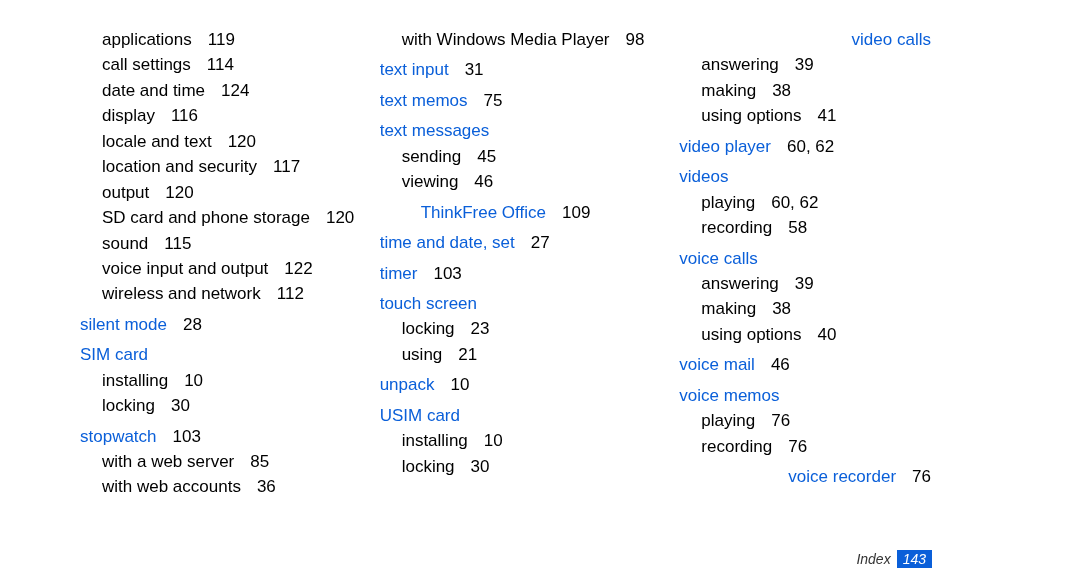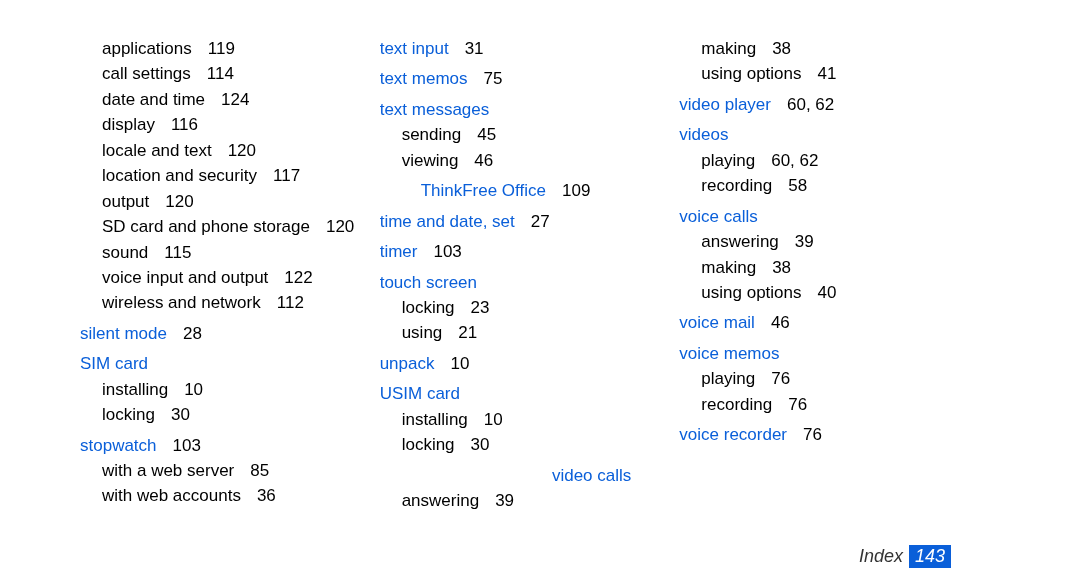--- a/index.html
+++ b/index.html
@@ -10,21 +10,21 @@
     background: #fff;
     font-family: "Segoe UI", "Myriad Pro", "Helvetica Neue", Arial, sans-serif;
     font-size: 17px;
     color: #000;
     overflow: hidden;
   }
   .page {
     box-sizing: border-box;
     width: 983px;
     height: 586px;
-    padding: 38px 48px 16px 80px;
+    padding: 29px 48px 16px 80px;
     position: relative;
   }
   .columns {
     column-count: 3;
     column-gap: 44px;
     column-fill: auto;
     height: 478px;
   }
   .entry {
     break-inside: avoid-column;
@@ -44,23 +44,23 @@
   .page-indent {
     display: inline-block;
     width: 16px;
   }
   .sub-indent {
     display: inline-block;
     width: 22px;
   }
   .footer {
     position: absolute;
-    right: 32px;
+    right: 51px;
     bottom: 18px;
-    font-size: 18px;
+    font-size: 14px;
   }
   .footer-label {
     font-style: italic;
     color: #333;
     margin-right: 6px;
   }
   .footer-page {
     display: inline-block;
     background: #0a5fd9;
     color: #fff;
@@ -85,20 +85,21 @@
       <div class="entry"><span class="line"><span class="sub-indent"></span><span class="sub">sound</span><span class="page-indent"></span><span class="sub">115</span></span></div>
       <div class="entry"><span class="line"><span class="sub-indent"></span><span class="sub">voice input and output</span><span class="page-indent"></span><span class="sub">122</span></span></div>
       <div class="entry"><span class="line"><span class="sub-indent"></span><span class="sub">wireless and network</span><span class="page-indent"></span><span class="sub">112</span></span></div>
       <div class="entry" style="margin-top: 8px;"><span class="line"><span class="term">silent mode</span><span class="page-indent"></span><span class="sub">28</span></span></div>
       <div class="entry" style="margin-top: 8px;"><span class="line"><span class="term">SIM card</span></span></div>
       <div class="entry"><span class="line"><span class="sub-indent"></span><span class="sub">installing</span><span class="page-indent"></span><span class="sub">10</span></span></div>
       <div class="entry"><span class="line"><span class="sub-indent"></span><span class="sub">locking</span><span class="page-indent"></span><span class="sub">30</span></span></div>
       <div class="entry" style="margin-top: 8px;"><span class="line"><span class="term">stopwatch</span><span class="page-indent"></span><span class="sub">103</span></span></div>
       <div class="entry"><span class="line"><span class="sub-indent"></span><span class="sub">with a web server</span><span class="page-indent"></span><span class="sub">85</span></span></div>
       <div class="entry"><span class="line"><span class="sub-indent"></span><span class="sub">with web accounts</span><span class="page-indent"></span><span class="sub">36</span></span></div>
+      <div class="entry"><span class="line"><span class="sub-indent"></span><span class="sub">with Windows Media Player</span><span class="page-indent"></span><span class="sub">98</span></span></div>
       <div class="entry" style="margin-top: 8px;"><span class="line"><span class="term">text input</span><span class="page-indent"></span><span class="sub">31</span></span></div>
       <div class="entry" style="margin-top: 8px;"><span class="line"><span class="term">text memos</span><span class="page-indent"></span><span class="sub">75</span></span></div>
       <div class="entry" style="margin-top: 8px;"><span class="line"><span class="term">text messages</span></span></div>
       <div class="entry"><span class="line"><span class="sub-indent"></span><span class="sub">sending</span><span class="page-indent"></span><span class="sub">45</span></span></div>
       <div class="entry"><span class="line"><span class="sub-indent"></span><span class="sub">viewing</span><span class="page-indent"></span><span class="sub">46</span></span></div>
       <div class="entry" style="margin-top: 8px; text-align: center;"><span class="line"><span class="term">ThinkFree Office</span><span class="page-indent"></span><span class="sub">109</span></span></div>
       <div class="entry" style="margin-top: 8px;"><span class="line"><span class="term">time and date, set</span><span class="page-indent"></span><span class="sub">27</span></span></div>
       <div class="entry" style="margin-top: 8px;"><span class="line"><span class="term">timer</span><span class="page-indent"></span><span class="sub">103</span></span></div>
       <div class="entry" style="margin-top: 8px;"><span class="line"><span class="term">touch screen</span></span></div>
       <div class="entry"><span class="line"><span class="sub-indent"></span><span class="sub">locking</span><span class="page-indent"></span><span class="sub">23</span></span></div>
@@ -116,18 +117,18 @@
       <div class="entry"><span class="line"><span class="sub-indent"></span><span class="sub">playing</span><span class="page-indent"></span><span class="sub">60, 62</span></span></div>
       <div class="entry"><span class="line"><span class="sub-indent"></span><span class="sub">recording</span><span class="page-indent"></span><span class="sub">58</span></span></div>
       <div class="entry" style="margin-top: 8px;"><span class="line"><span class="term">voice calls</span></span></div>
       <div class="entry"><span class="line"><span class="sub-indent"></span><span class="sub">answering</span><span class="page-indent"></span><span class="sub">39</span></span></div>
       <div class="entry"><span class="line"><span class="sub-indent"></span><span class="sub">making</span><span class="page-indent"></span><span class="sub">38</span></span></div>
       <div class="entry"><span class="line"><span class="sub-indent"></span><span class="sub">using options</span><span class="page-indent"></span><span class="sub">40</span></span></div>
       <div class="entry" style="margin-top: 8px;"><span class="line"><span class="term">voice mail</span><span class="page-indent"></span><span class="sub">46</span></span></div>
       <div class="entry" style="margin-top: 8px;"><span class="line"><span class="term">voice memos</span></span></div>
       <div class="entry"><span class="line"><span class="sub-indent"></span><span class="sub">playing</span><span class="page-indent"></span><span class="sub">76</span></span></div>
       <div class="entry"><span class="line"><span class="sub-indent"></span><span class="sub">recording</span><span class="page-indent"></span><span class="sub">76</span></span></div>
-      <div class="entry" style="margin-top: 8px;"><span class="line"><span class="term">voice recorder</span><span class="page-indent"></span><span class="sub">76</span></span></div>
+      <div class="entry" style="margin-top: 8px; text-align: right;"><span class="line"><span class="term">voice recorder</span><span class="page-indent"></span><span class="sub">76</span></span></div>
     </div>
   <div class="footer">
     <span class="footer-label">Index</span><span class="footer-page">143</span>
   </div>
 </div>
 
 </body></html>

